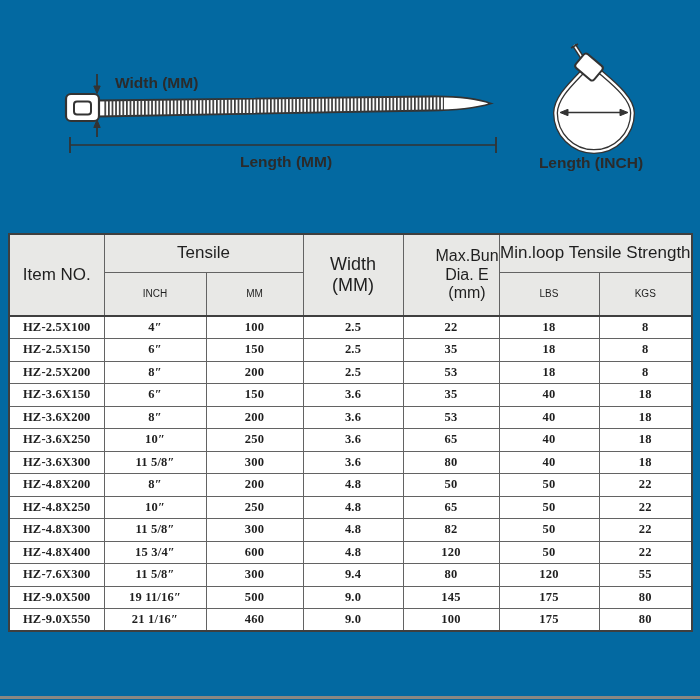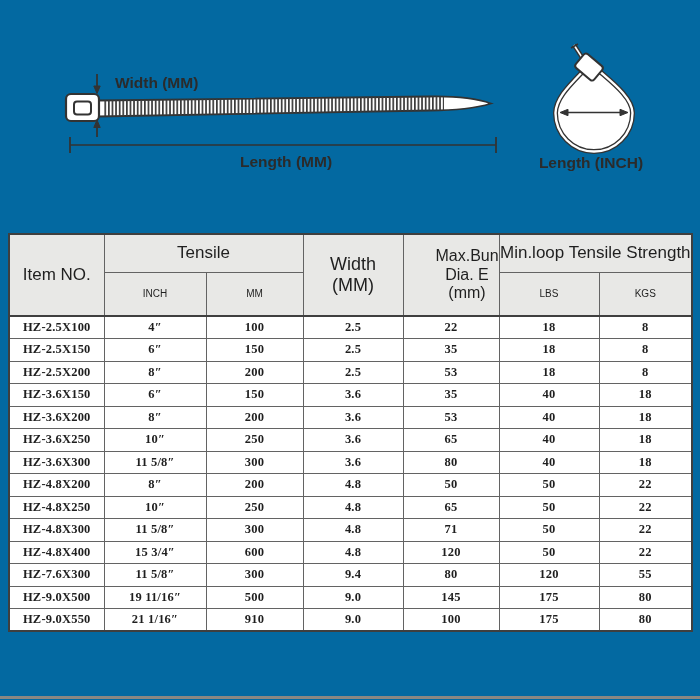--- a/index.html
+++ b/index.html
@@ -242,21 +242,21 @@
           <td>4.8</td>
           <td>65</td>
           <td>50</td>
           <td>22</td>
         </tr>
         <tr>
           <td>HZ-4.8X300</td>
           <td>11 5/8″</td>
           <td>300</td>
           <td>4.8</td>
-          <td>71</td>
+          <td>82</td>
           <td>50</td>
           <td>22</td>
         </tr>
         <tr>
           <td>HZ-4.8X400</td>
           <td>15 3/4″</td>
           <td>600</td>
           <td>4.8</td>
           <td>120</td>
           <td>50</td>
@@ -276,21 +276,21 @@
           <td>19 11/16″</td>
           <td>500</td>
           <td>9.0</td>
           <td>145</td>
           <td>175</td>
           <td>80</td>
         </tr>
         <tr>
           <td>HZ-9.0X550</td>
           <td>21 1/16″</td>
-          <td>910</td>
+          <td>460</td>
           <td>9.0</td>
           <td>100</td>
           <td>175</td>
           <td>80</td>
         </tr>
       </tbody>
   </table>
 
   <div class="bottom-bar"></div>
 </div>

